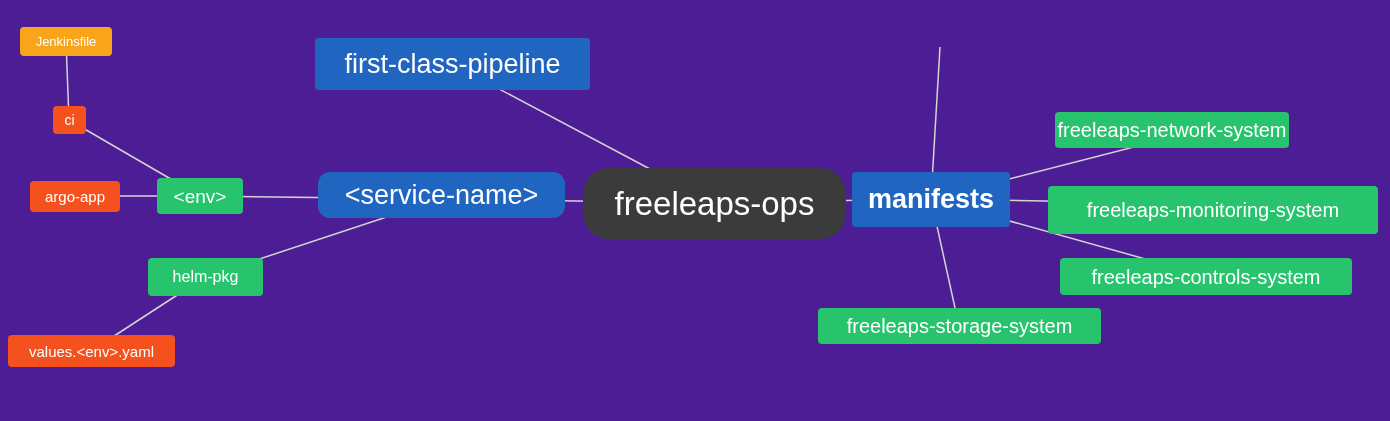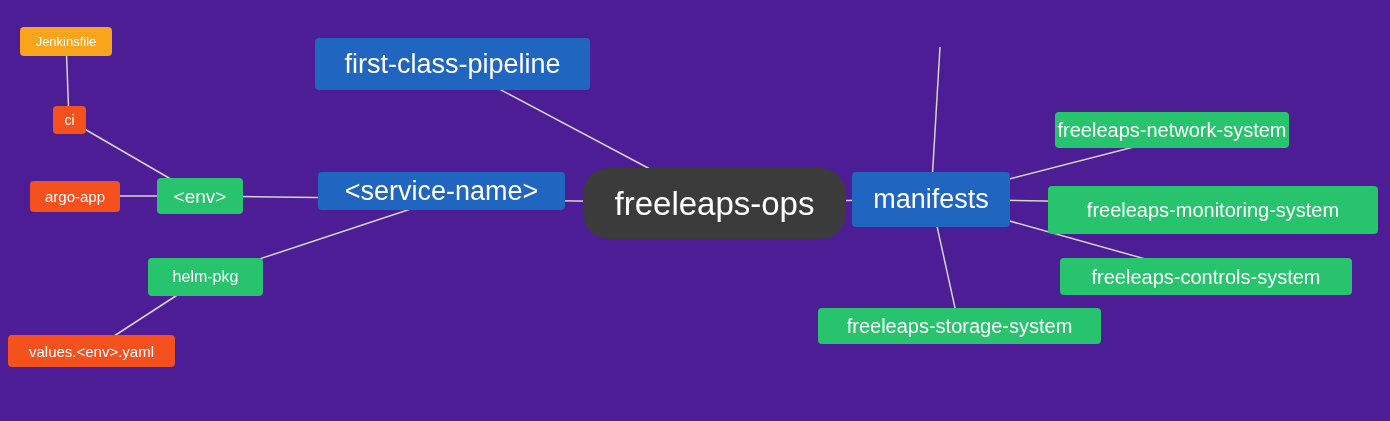--- a/index.html
+++ b/index.html
@@ -64,21 +64,21 @@
     <line x1="931" y1="199" x2="959" y2="326"></line>
   </svg>
 
   <div class="node amber" style="left:20px;   top:27px;  width:92px;  height:29px; font-size:13px;">Jenkinsfile</div>
   <div class="node orange" style="left:53px;   top:106px; width:33px;  height:28px; font-size:14px;">ci</div>
   <div class="node orange" style="left:30px;   top:181px; width:90px;  height:31px; font-size:15px;">argo-app</div>
   <div class="node green" style="left:157px;  top:178px; width:86px;  height:36px; font-size:19px;">&lt;env&gt;</div>
   <div class="node green" style="left:148px;  top:258px; width:115px; height:38px; font-size:16px;">helm-pkg</div>
   <div class="node orange" style="left:8px;    top:335px; width:167px; height:32px; font-size:15px;">values.&lt;env&gt;.yaml</div>
   <div class="node blue" style="left:315px;  top:38px;  width:275px; height:52px; font-size:27px;">first-class-pipeline</div>
-  <div class="node blue" style="left:318px;  top:172px; width:247px; height:38px; font-size:27px;">&lt;service-name&gt;</div>
+  <div class="node blue" style="left:318px;  top:172px; width:247px; height:46px; font-size:27px;border-radius:12px;">&lt;service-name&gt;</div>
   <div class="node dark" style="left:583px;  top:168px; width:263px; height:71px; font-size:33px;border-radius:26px;">freeleaps-ops</div>
-  <div class="node blue" style="left:852px;  top:172px; width:158px; height:55px; font-size:27px;">manifests</div>
+  <div class="node blue" style="left:852px;  top:172px; width:158px; height:55px; font-size:27px;font-weight:bold;">manifests</div>
   <div class="node green" style="left:1055px; top:112px; width:234px; height:36px; font-size:20px;">freeleaps-network-system</div>
   <div class="node green" style="left:1048px; top:186px; width:330px; height:48px; font-size:20px;">freeleaps-monitoring-system</div>
   <div class="node green" style="left:1060px; top:258px; width:292px; height:37px; font-size:20px;">freeleaps-controls-system</div>
   <div class="node green" style="left:818px;  top:308px; width:283px; height:36px; font-size:20px;">freeleaps-storage-system</div>
 
 </div>
 
 </body></html>

